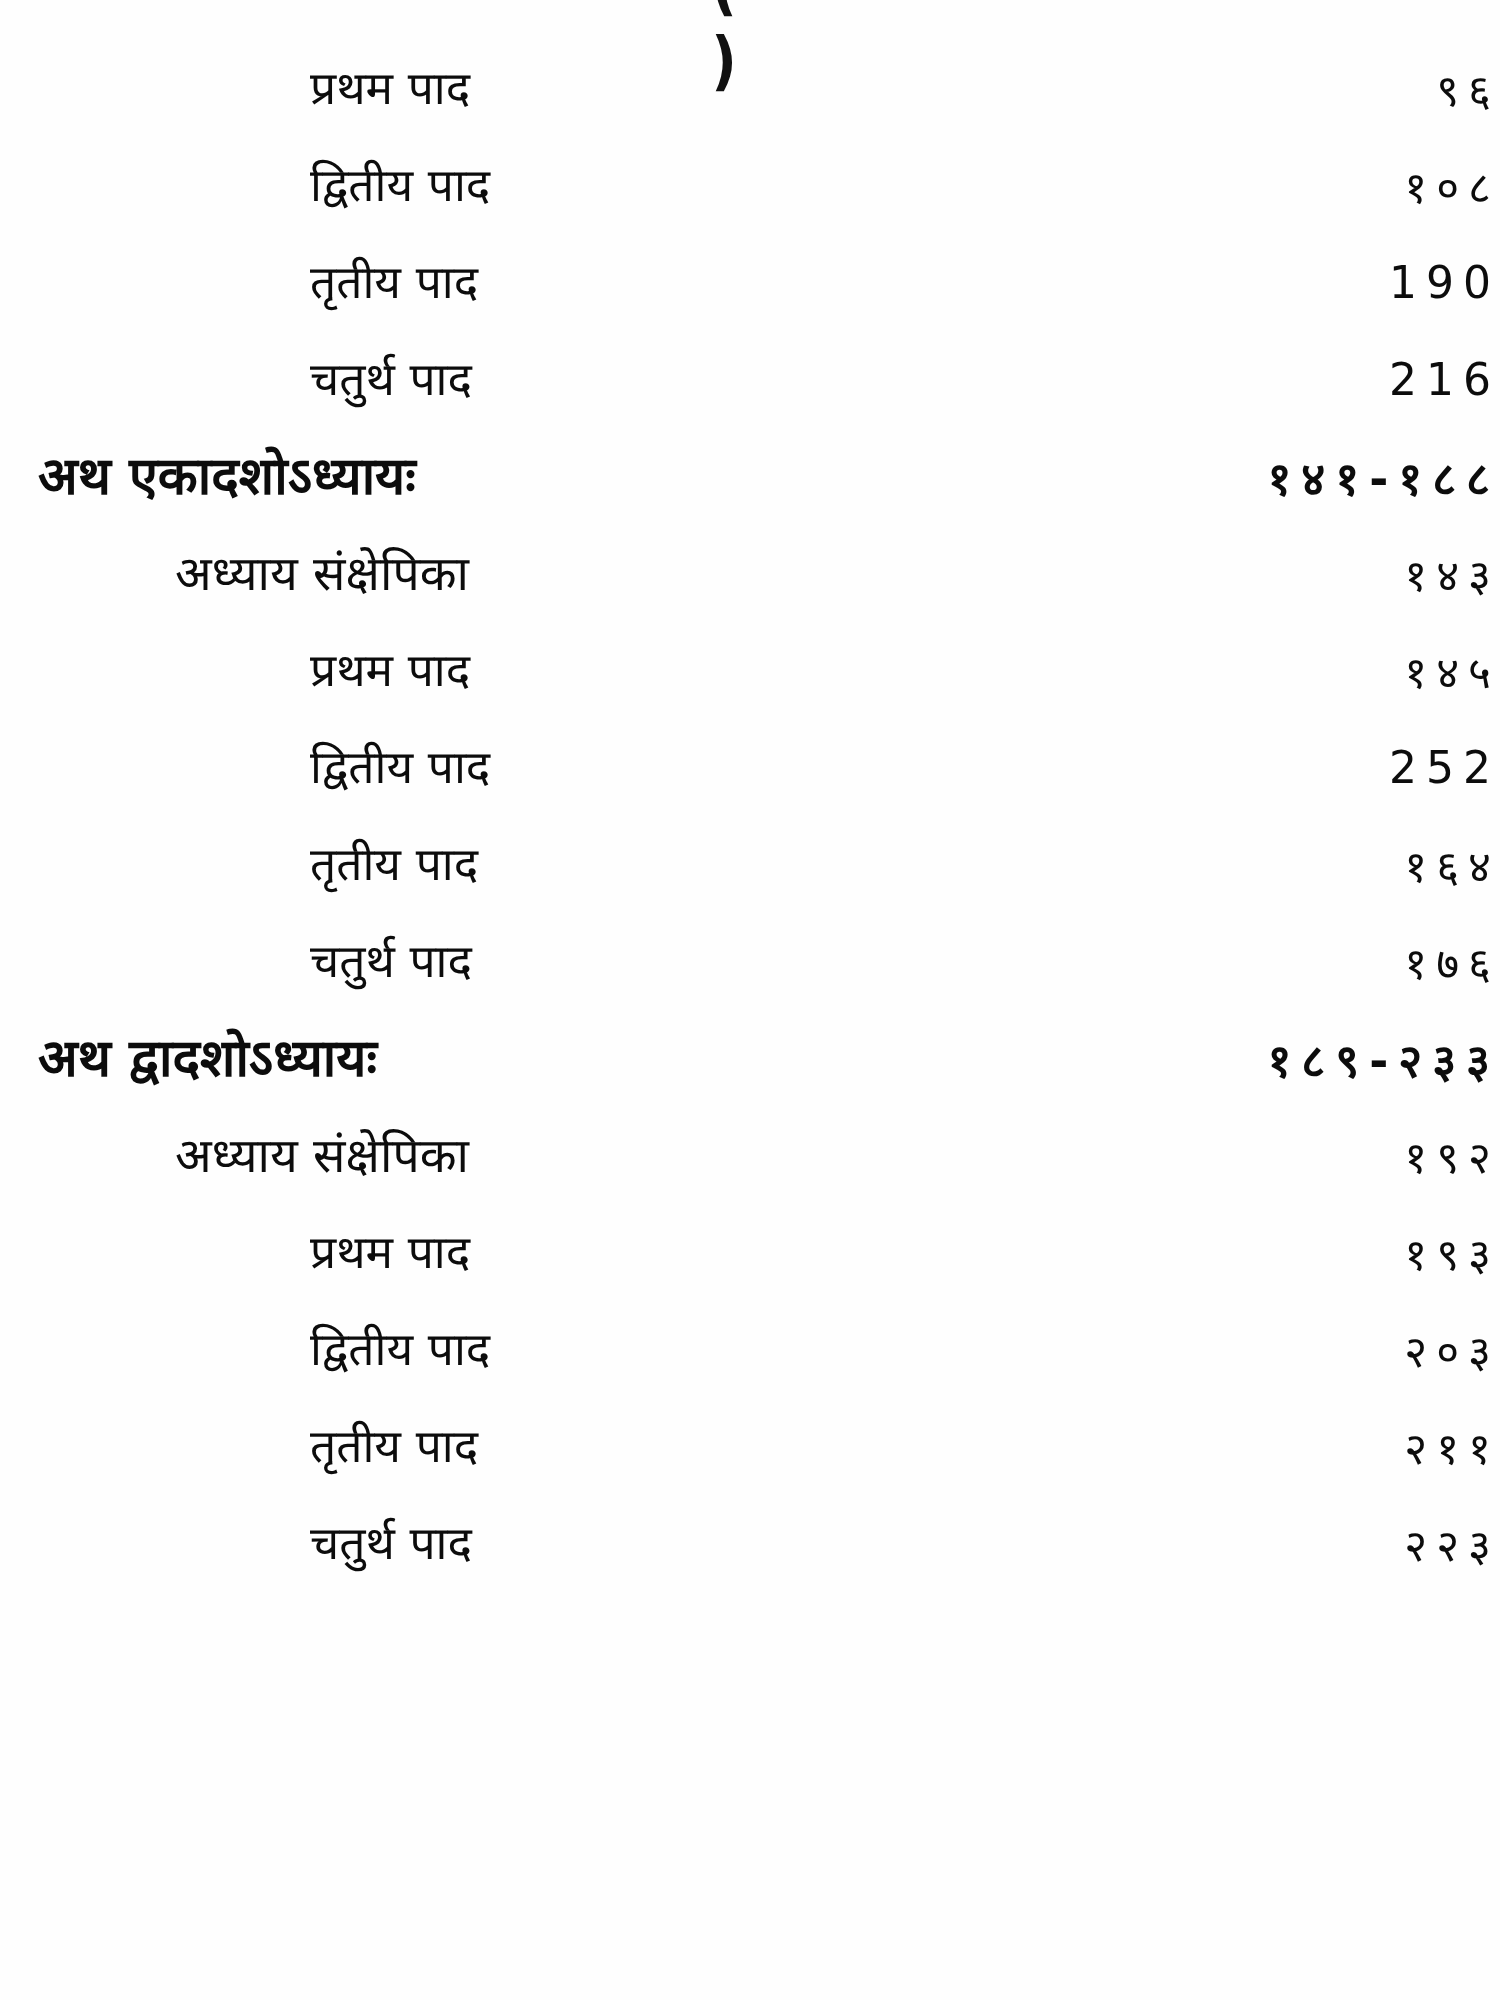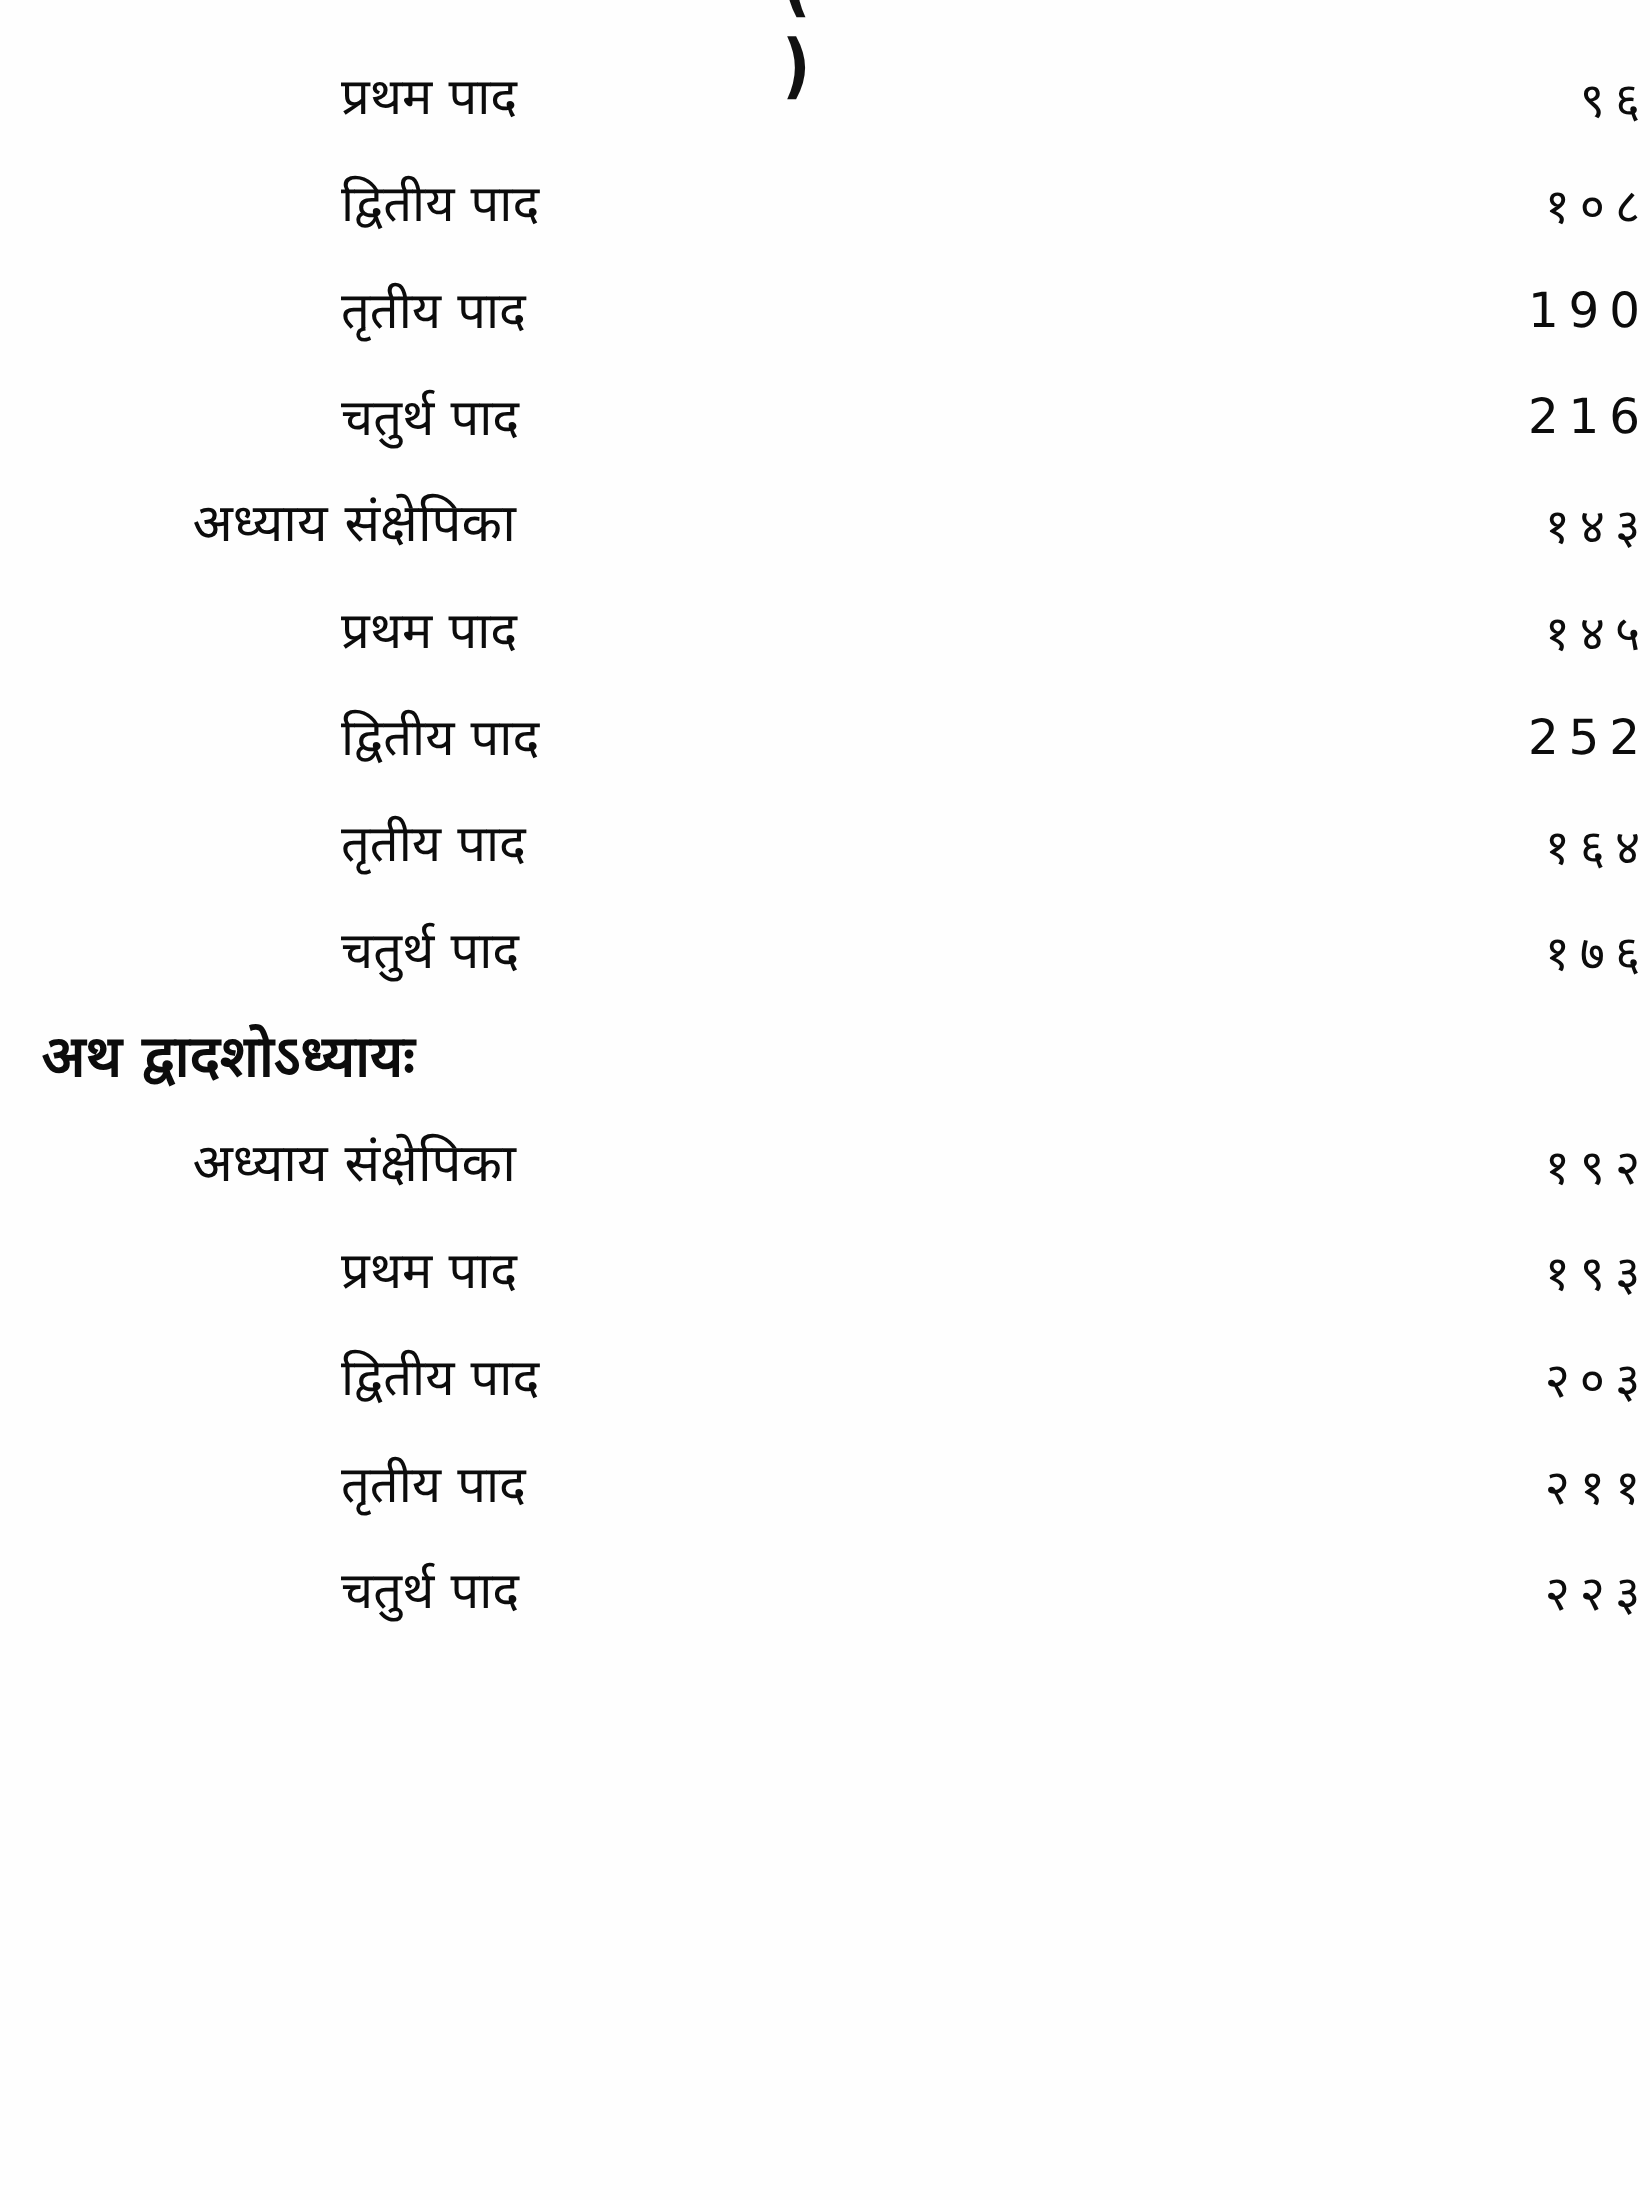--- a/index.html
+++ b/index.html
@@ -98,20 +98,24 @@
     <div class="toc-row row-pada">
       <span class="label">तृतीय पाद</span>
       <span class="pageno">190</span>
     </div>
 
     <div class="toc-row row-pada">
       <span class="label">चतुर्थ पाद</span>
       <span class="pageno">216</span>
     </div>
 
+    <div class="toc-row row-chapter">
+      <span class="label">अथ एकादशोऽध्यायः</span>
+      <span class="pageno">१४१-१८८</span>
+    </div>
 
     <div class="toc-row row-summary">
       <span class="label">अध्याय संक्षेपिका</span>
       <span class="pageno">१४३</span>
     </div>
 
     <div class="toc-row row-pada">
       <span class="label">प्रथम पाद</span>
       <span class="pageno">१४५</span>
     </div>
@@ -126,20 +130,21 @@
       <span class="pageno">१६४</span>
     </div>
 
     <div class="toc-row row-pada">
       <span class="label">चतुर्थ पाद</span>
       <span class="pageno">१७६</span>
     </div>
 
     <div class="toc-row row-chapter">
       <span class="label">अथ द्वादशोऽध्यायः</span>
+      <span class="pageno">१८९-२३३</span>
     </div>
 
     <div class="toc-row row-summary">
       <span class="label">अध्याय संक्षेपिका</span>
       <span class="pageno">१९२</span>
     </div>
 
     <div class="toc-row row-pada">
       <span class="label">प्रथम पाद</span>
       <span class="pageno">१९३</span>

